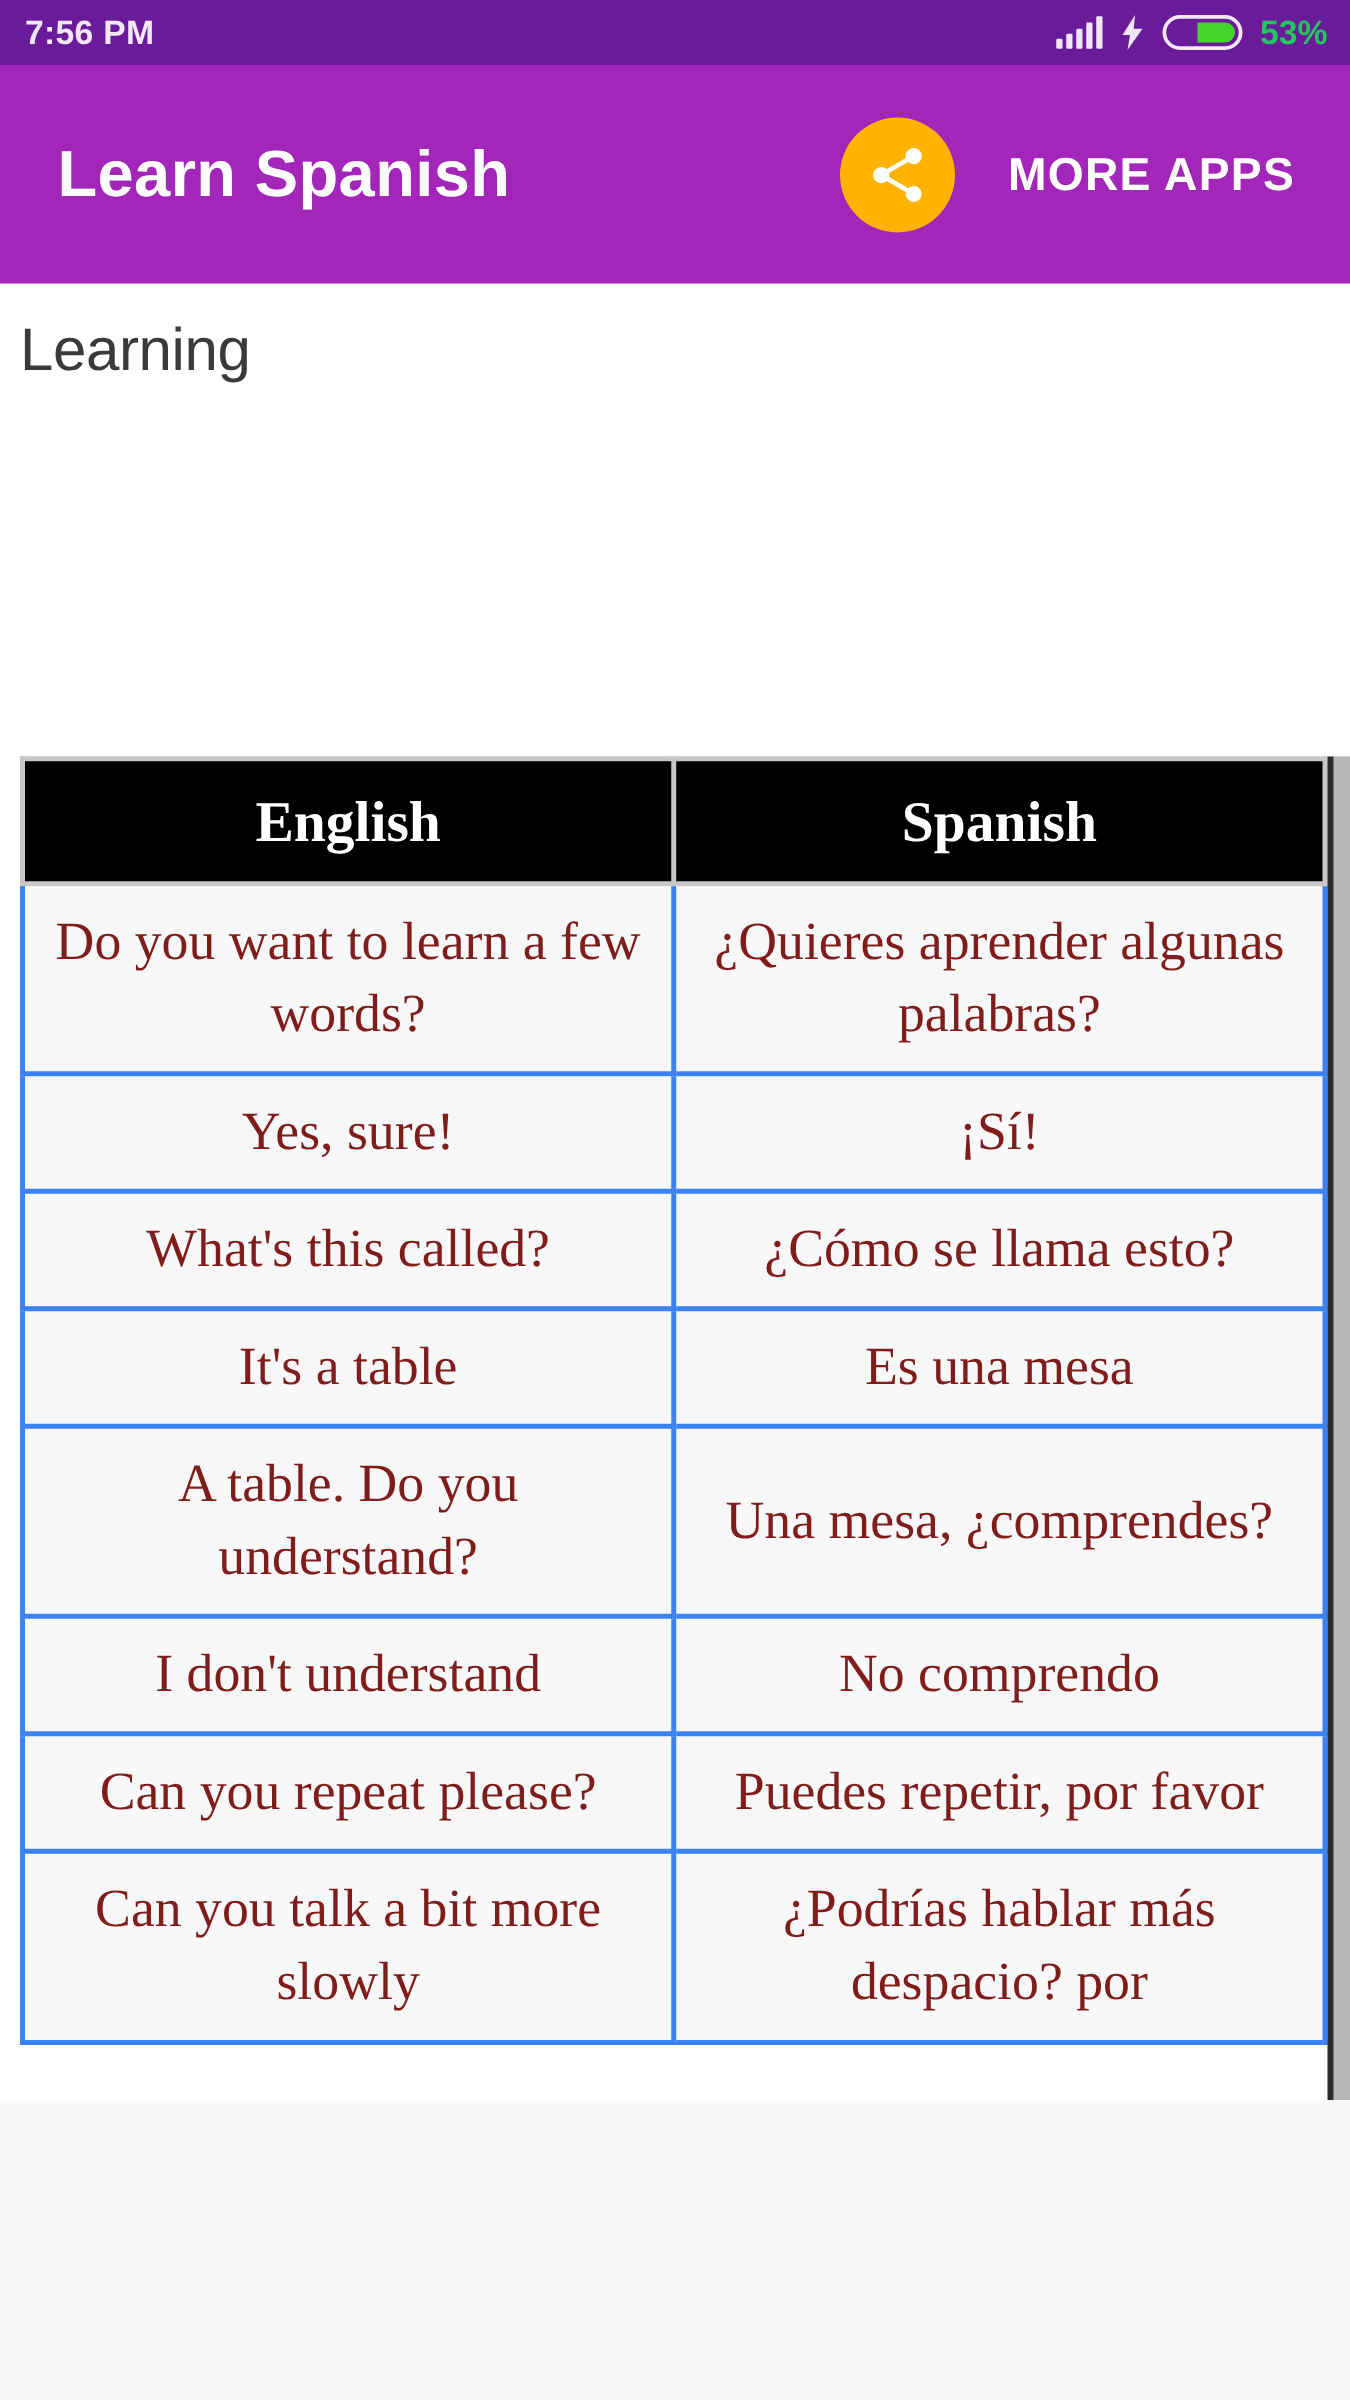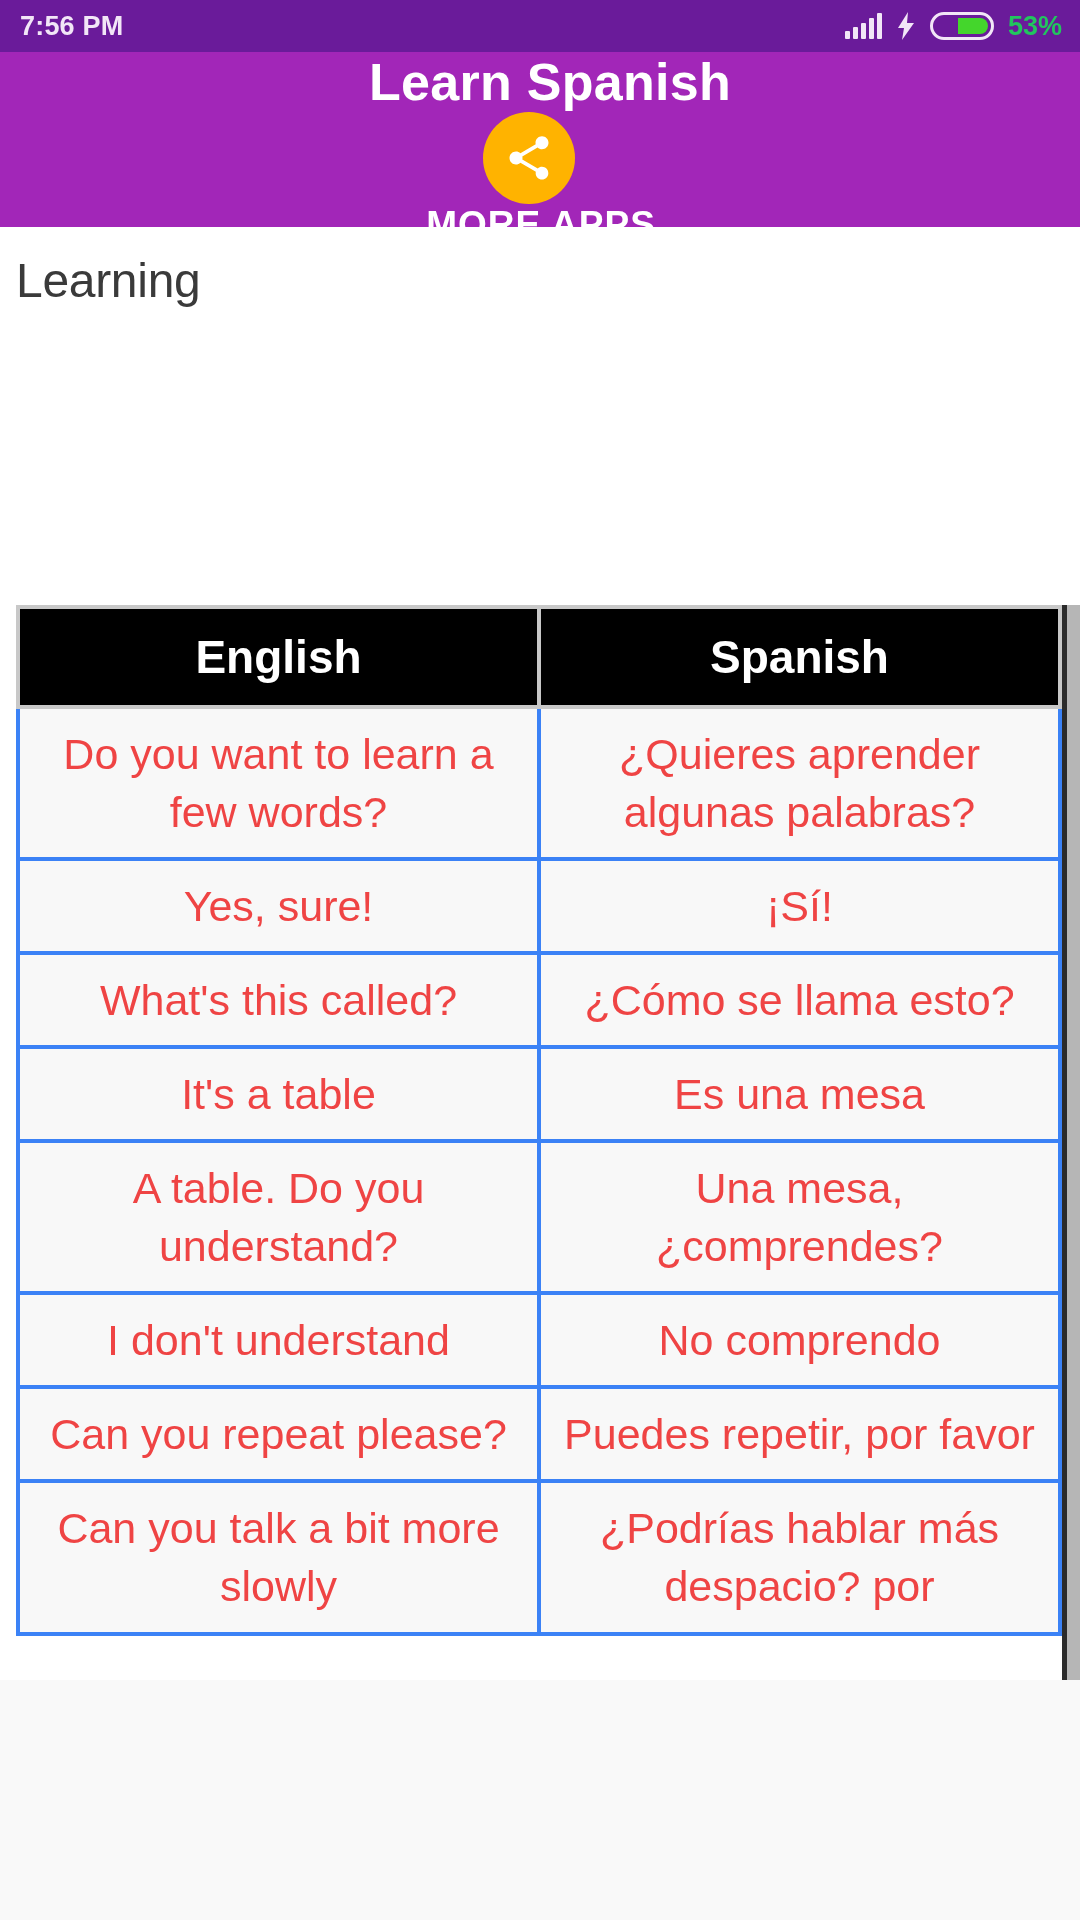--- a/index.html
+++ b/index.html
@@ -42,21 +42,20 @@
     background:#44D62C; border-radius:0 11px 11px 0;
   }
   .battery-pct{ color:#22c55e; font-size:27px; font-weight:bold; }
 
   
   .app-bar{
     height:175px; width:100%;
     background:#A226B8;
     display:flex; align-items:center;
     padding:0 26px 0 46px;
-    flex-direction:column;
   }
   .app-title{
     color:#ffffff; font-size:52px; font-weight:bold; letter-spacing:.3px;
     flex:0 0 auto;
   }
   .app-bar-spacer{ flex:1 1 auto; }
   .share-button{
     width:92px; height:92px; border-radius:50%;
     background:#FFB300;
     display:flex; align-items:center; justify-content:center;
@@ -96,32 +95,33 @@
     border:4px solid #9e9e9e;
     border-collapse:collapse;
     background:#cfcfcf;
     table-layout:fixed;
   }
   .tr-table th, .tr-table td{
     border:4px solid #3b82f6;
     text-align:center;
     vertical-align:middle;
     width:50%;
+    font-family:Liberation Serif, serif;
   }
   .tr-table th{
     background:#000000;
     color:#ffffff;
     font-size:46px;
     font-weight:bold;
     height:100px;
     border-color:#c8c8c8;
   }
   .tr-table td{
     background:#f8f8f8;
-    color:#ef4444;
+    color:#7f1d1d;
     font-size:43px;
     font-weight:normal;
     line-height:1.35;
     padding:16px 14px;
   }
 
   
   .scrollbar-track{
     position:absolute;
     right:0; top:0; width:13px; bottom:0;

